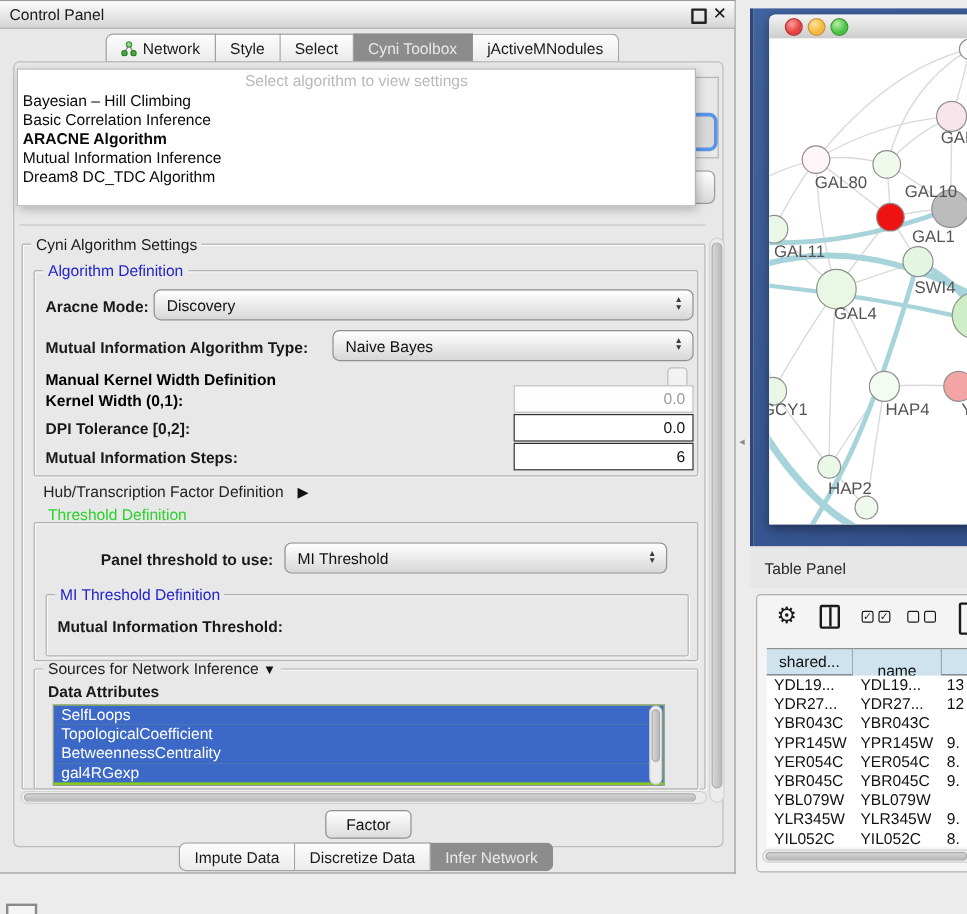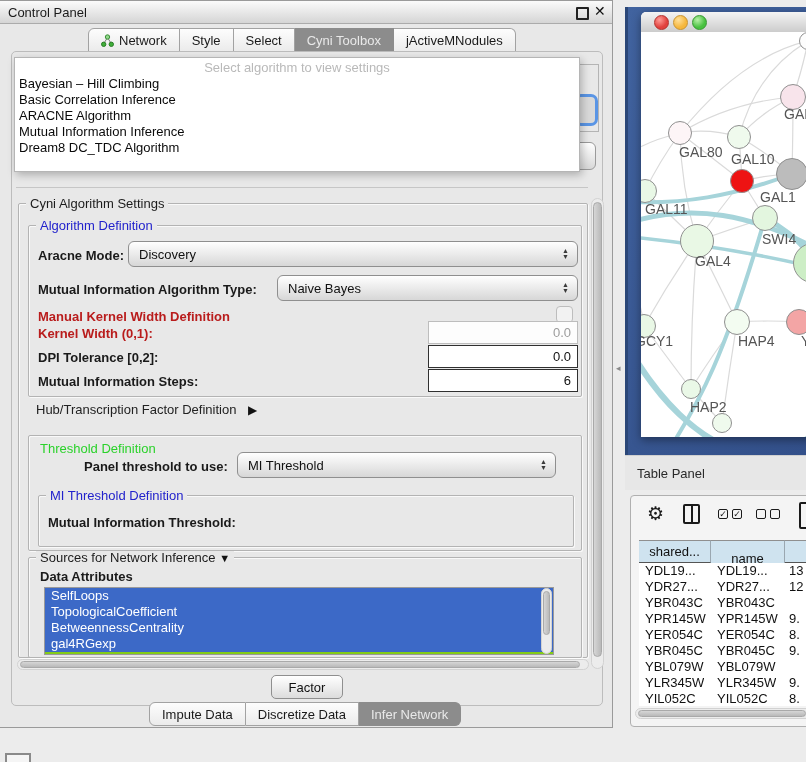--- a/index.html
+++ b/index.html
@@ -26,32 +26,32 @@
   .seg-bot .tab:last-child{border-radius:0 6px 6px 0}
   .seg .tab.sel{background:#8c8c8c;color:#e9e9e9;border-color:#8c8c8c}
   
   .cp-content{left:11px;top:50px;width:592px;height:655px;border:1px solid #bcbcbc;
               border-radius:5px;background:#e8e8e8;box-sizing:border-box}
   
   .popup{left:14px;top:57px;width:566px;height:115px;background:#fff;border:1px solid #b5b5b5;
          box-shadow:2px 3px 8px rgba(0,0,0,.25);z-index:50;box-sizing:border-box}
   .popup .prompt{height:16px;line-height:16px;text-align:center;color:#b9b9b9;font-size:13px;margin-top:2px}
   .popup .item{height:16px;line-height:16px;padding-left:4px;font-size:13px;color:#0a0a0a;white-space:nowrap}
-  .popup .item.bold{font-weight:normal}
+  .popup .item.bold{font-weight:bold}
   
   .frag-border{border:1px solid #b4b4b4;border-left:none;background:transparent}
   .frag-blue{border:3px solid #5a95e5;border-radius:7px;background:#d9d9d9}
   .frag-combo{border:1px solid #9a9a9a;border-radius:6px;background:linear-gradient(#fff,#d8d8d8)}
   
   .group{border:1px solid #b3b3b3;border-radius:2px;
          box-shadow:inset 1px 1px 0 rgba(255,255,255,.75),1px 1px 0 rgba(255,255,255,.75)}
   .gtitle{background:#e8e8e8;padding:0 4px;font-size:13px;line-height:13px}
   .blue{color:#2222cc}.green{color:#2bd22b}.black{color:#1c1c1c}
   .lbl{font-size:13px;font-weight:bold;color:#1a1a1a;white-space:nowrap}
-  .lbl.dis{color:#b91c1c}
+  .lbl.dis{color:#000000}
   .plain{font-size:13px;color:#222;white-space:nowrap}
   
   .combo{border:1px solid #8f8f8f;border-radius:6px;background:linear-gradient(#ffffff,#d7d7d7);
          font-size:13px;color:#111;display:flex;align-items:center;padding:0 24px 0 10px;box-sizing:border-box}
   .combo .arrows{position:absolute;right:8px;top:50%;transform:translateY(-50%);
                  font-size:7px;line-height:6px;color:#3a3a3a;text-align:center}
   
   .field{background:#fff;border:1px solid #303030;font-size:13px;color:#111;
          display:flex;align-items:center;justify-content:flex-end;padding:0 6px;box-sizing:border-box}
   .field.dis{border-color:#bdbdbd;color:#9c9c9c;background:#fdfdfd}
@@ -171,21 +171,21 @@
 
   <div class="abs lbl" style="left:38px;top:373px">Mutual Information Steps:</div>
   <div class="abs field" style="left:428px;top:368px;width:150px;height:23px">6</div>
 
   <div class="abs plain" style="left:36px;top:401px">
     <span>Hub/Transcription Factor Definition</span>
     <span style="margin-left:8px;font-size:12px;color:#111">▶</span>
   </div>
 
   <div class="abs group" style="left:28px;top:434px;width:552px;height:114px"></div>
-  <div class="abs gtitle green" style="left:36px;top:441px">Threshold Definition</div>
+  <div class="abs gtitle green" style="left:36px;top:421px">Threshold Definition</div>
 
   <div class="abs lbl" style="left:84px;top:458px">Panel threshold to use:</div>
   <div class="abs combo" style="left:237px;top:451px;width:319px;height:26px">
     <span>MI Threshold</span>
     <div class="arrows">▲<br>▼</div>
   </div>
 
   <div class="abs group" style="left:38px;top:494px;width:534px;height:50px"></div>
   <div class="abs gtitle blue" style="left:46px;top:488px">MI Threshold Definition</div>
   <div class="abs lbl" style="left:48px;top:514px">Mutual Information Threshold:</div>
@@ -299,21 +299,21 @@
       <div class="node" style="left:39px;top:192px;width:34px;height:34px;background:#e9f8e5"></div>
       <div class="node" style="left:152px;top:211px;width:40px;height:40px;background:#cdeec6"></div>
       <div class="node" style="left:-9px;top:282px;width:24px;height:24px;background:#e9f8e6"></div>
       <div class="node" style="left:83px;top:277px;width:26px;height:26px;background:#f3fcf1"></div>
       <div class="node" style="left:145px;top:277px;width:26px;height:26px;background:#f3a5a5"></div>
       <div class="node" style="left:40px;top:347px;width:20px;height:20px;background:#eaf8e7"></div>
       <div class="node" style="left:71px;top:381px;width:20px;height:20px;background:#effaed"></div>
 
       <div class="nlabel" style="left:143px;top:74px">GAL</div>
       <div class="nlabel" style="left:38px;top:112px">GAL80</div>
-      <div class="nlabel" style="left:90px;top:119px">GAL10</div>
+      <div class="nlabel" style="left:113px;top:119px">GAL10</div>
       <div class="nlabel" style="left:119px;top:157px">GAL1</div>
       <div class="nlabel" style="left:4px;top:169px">GAL11</div>
       <div class="nlabel" style="left:121px;top:199px">SWI4</div>
       <div class="nlabel" style="left:54px;top:221px">GAL4</div>
       <div class="nlabel" style="left:-6px;top:301px">GCY1</div>
       <div class="nlabel" style="left:97px;top:301px">HAP4</div>
       <div class="nlabel" style="left:160px;top:301px">Y</div>
       <div class="nlabel" style="left:49px;top:367px">HAP2</div>
     </div>
   </div>

